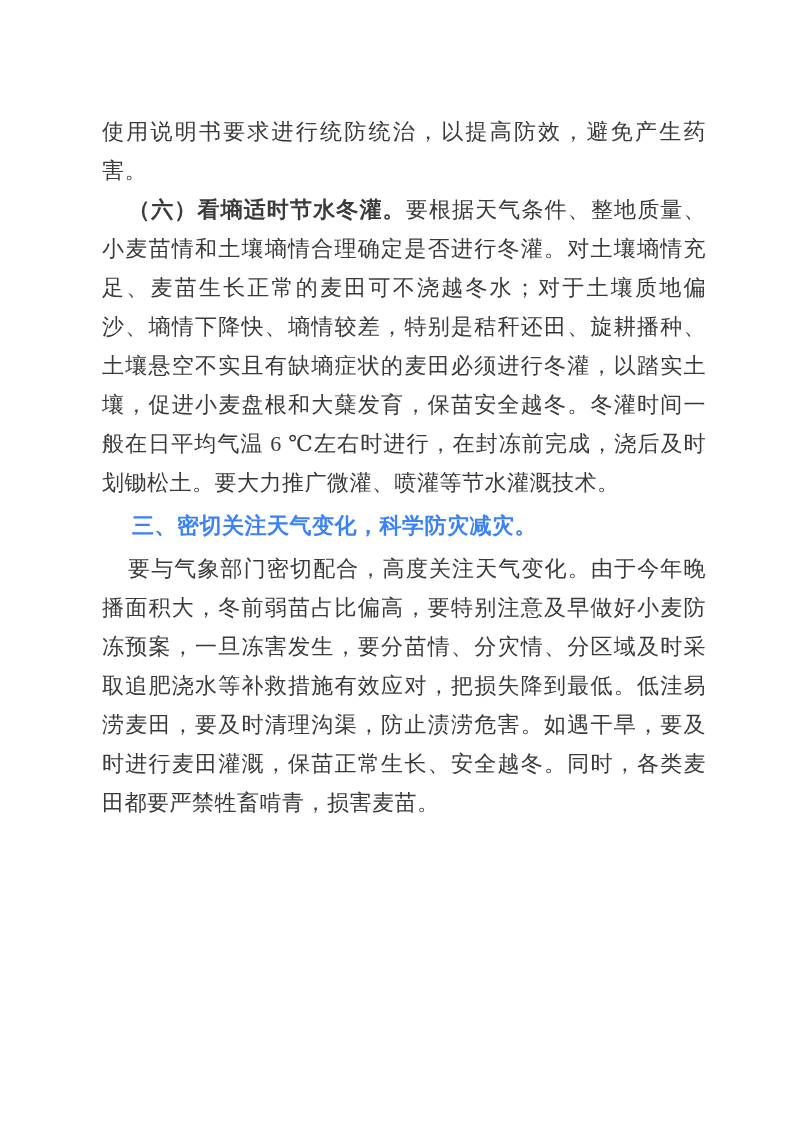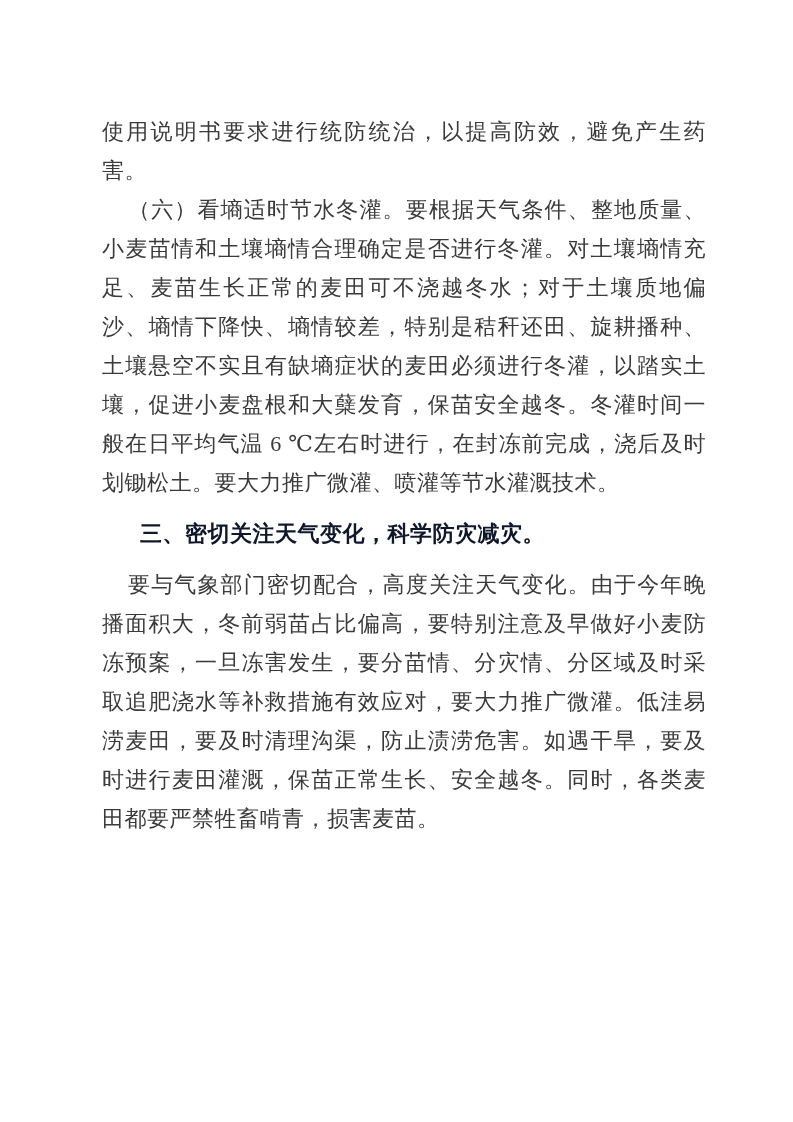--- a/index.html
+++ b/index.html
@@ -27,43 +27,43 @@
     letter-spacing: 0.5px;
   }
   .para {
     margin: 0;
     padding: 0;
   }
   .para.indent {
     text-indent: 26px;
   }
   .lead-bold {
-    font-weight: normal;
+    font-weight: bold;
   }
   .section-heading {
-    margin: 12px;
+    margin: 4px;
     padding: 0;
     text-indent: 26px;
     font-family: "Liberation Sans", "DejaVu Sans", sans-serif;
     font-weight: 700;
     font-size: 22px;
     line-height: 39px;
-    color: #0f172a;
+    color: #3b82f6;
     text-align: left;
     letter-spacing: 0.5px;
   }
 </style>
 </head>
 <body>
 
 <div class="page">
   <div class="content">
 
     <p class="para"><span>使用说明书要求进行统防统治，以提高防效，避免产生药害。</span></p>
 
     <p class="para indent"><span class="lead-bold">（六）看墒适时节水冬灌。</span><span>要根据天气条件、整地质量、小麦苗情和土壤墒情合理确定是否进行冬灌。对土壤墒情充足、麦苗生长正常的麦田可不浇越冬水；对于土壤质地偏沙、墒情下降快、墒情较差，特别是秸秆还田、旋耕播种、土壤悬空不实且有缺墒症状的麦田必须进行冬灌，以踏实土壤，促进小麦盘根和大蘖发育，保苗安全越冬。冬灌时间一般在日平均气温 6 ℃左右时进行，在封冻前完成，浇后及时划锄松土。要大力推广微灌、喷灌等节水灌溉技术。</span></p>
 
     <h2 class="section-heading">三、密切关注天气变化，科学防灾减灾。</h2>
 
-    <p class="para indent"><span>要与气象部门密切配合，高度关注天气变化。由于今年晚播面积大，冬前弱苗占比偏高，要特别注意及早做好小麦防冻预案，一旦冻害发生，要分苗情、分灾情、分区域及时采取追肥浇水等补救措施有效应对，要大力推广微灌。低洼易涝麦田，要及时清理沟渠，防止渍涝危害。如遇干旱，要及时进行麦田灌溉，保苗正常生长、安全越冬。同时，各类麦田都要严禁牲畜啃青，损害麦苗。</span></p>
+    <p class="para indent"><span>要与气象部门密切配合，高度关注天气变化。由于今年晚播面积大，冬前弱苗占比偏高，要特别注意及早做好小麦防冻预案，一旦冻害发生，要分苗情、分灾情、分区域及时采取追肥浇水等补救措施有效应对，把损失降到最低。低洼易涝麦田，要及时清理沟渠，防止渍涝危害。如遇干旱，要及时进行麦田灌溉，保苗正常生长、安全越冬。同时，各类麦田都要严禁牲畜啃青，损害麦苗。</span></p>
 
   </div>
 </div>
 
 </body></html>

